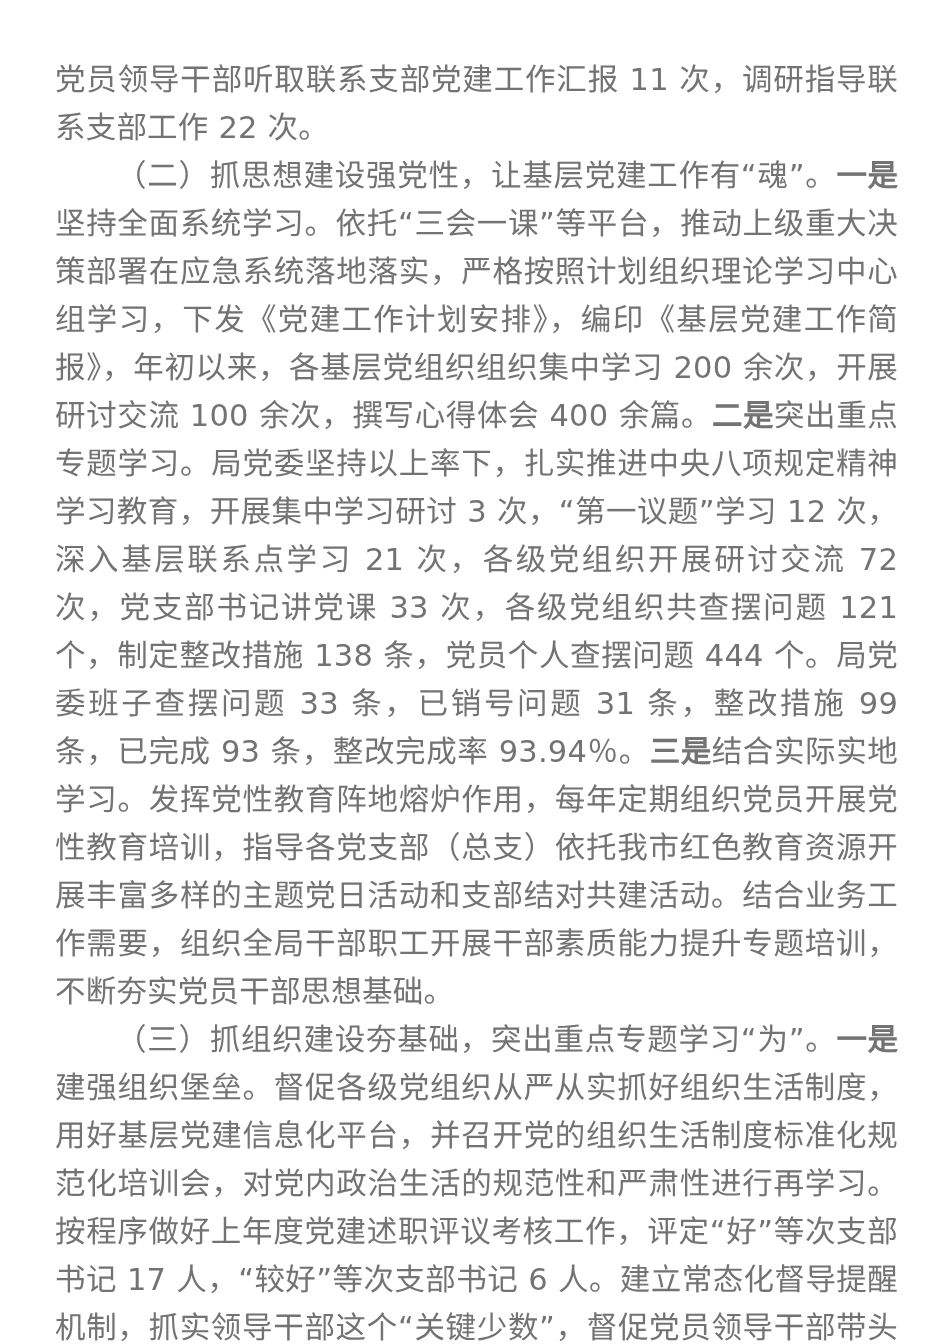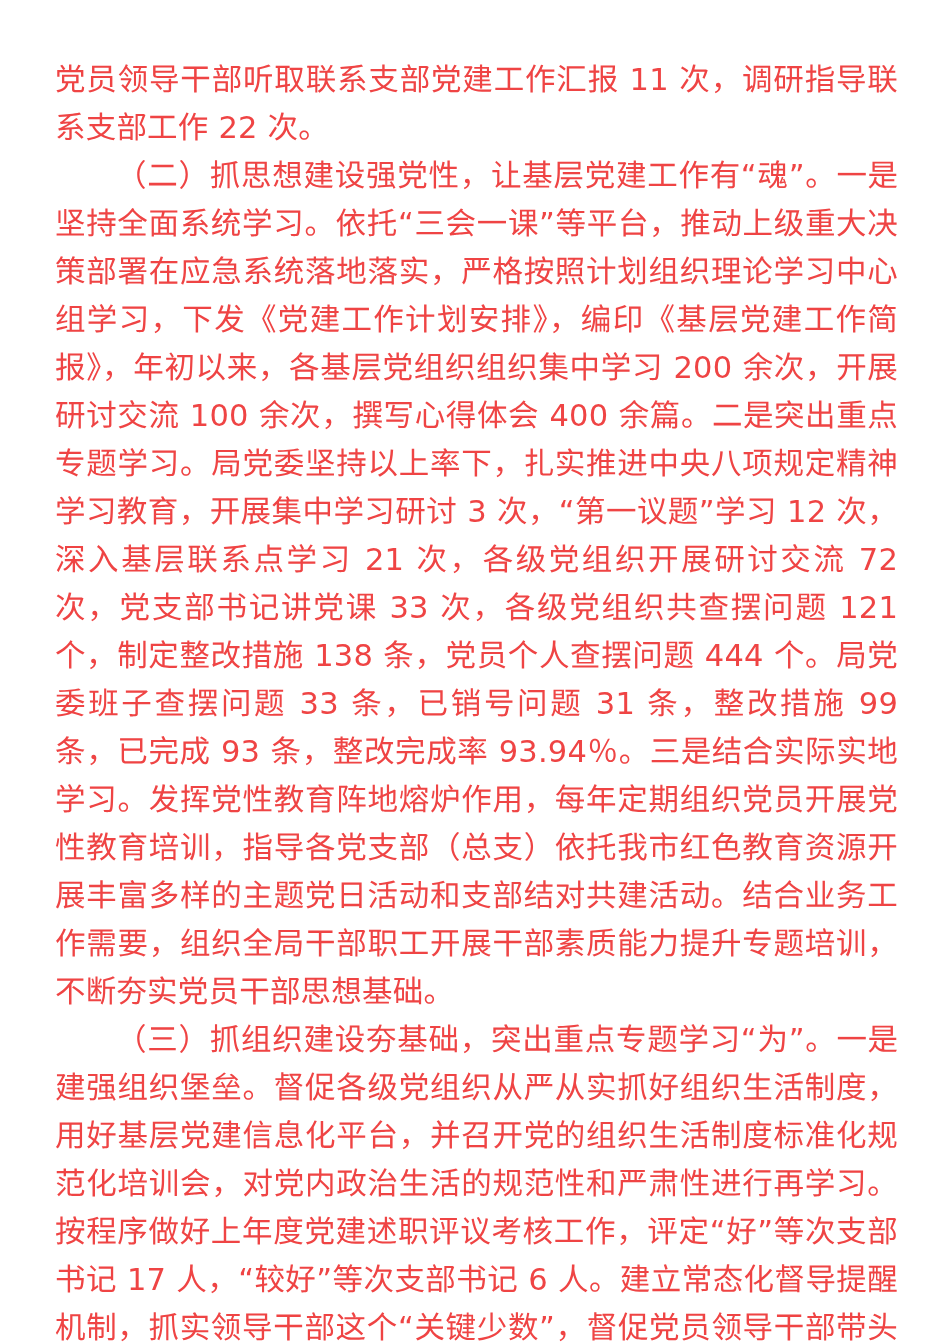--- a/index.html
+++ b/index.html
@@ -32,33 +32,33 @@
 
   .para {
     margin: 0;
     font-size: 30.5px;
     line-height: 48px;
     letter-spacing: 0.2px;
     text-align: justify;
     text-justify: inter-ideograph;
     text-align-last: left;
     word-break: break-all;
-    color: #ef4444;
+    color: #737373;
   }
 
   .para + .para {
     margin-top: 0;
   }
 
   .indent {
     text-indent: 2em;
   }
 
   .b {
-    font-weight: 400;
+    font-weight: 700;
     letter-spacing: 0;
   }
 </style>
 </head>
 <body>
 
 <div class="page">
   <div class="doc-body">
 
     <p class="para">

